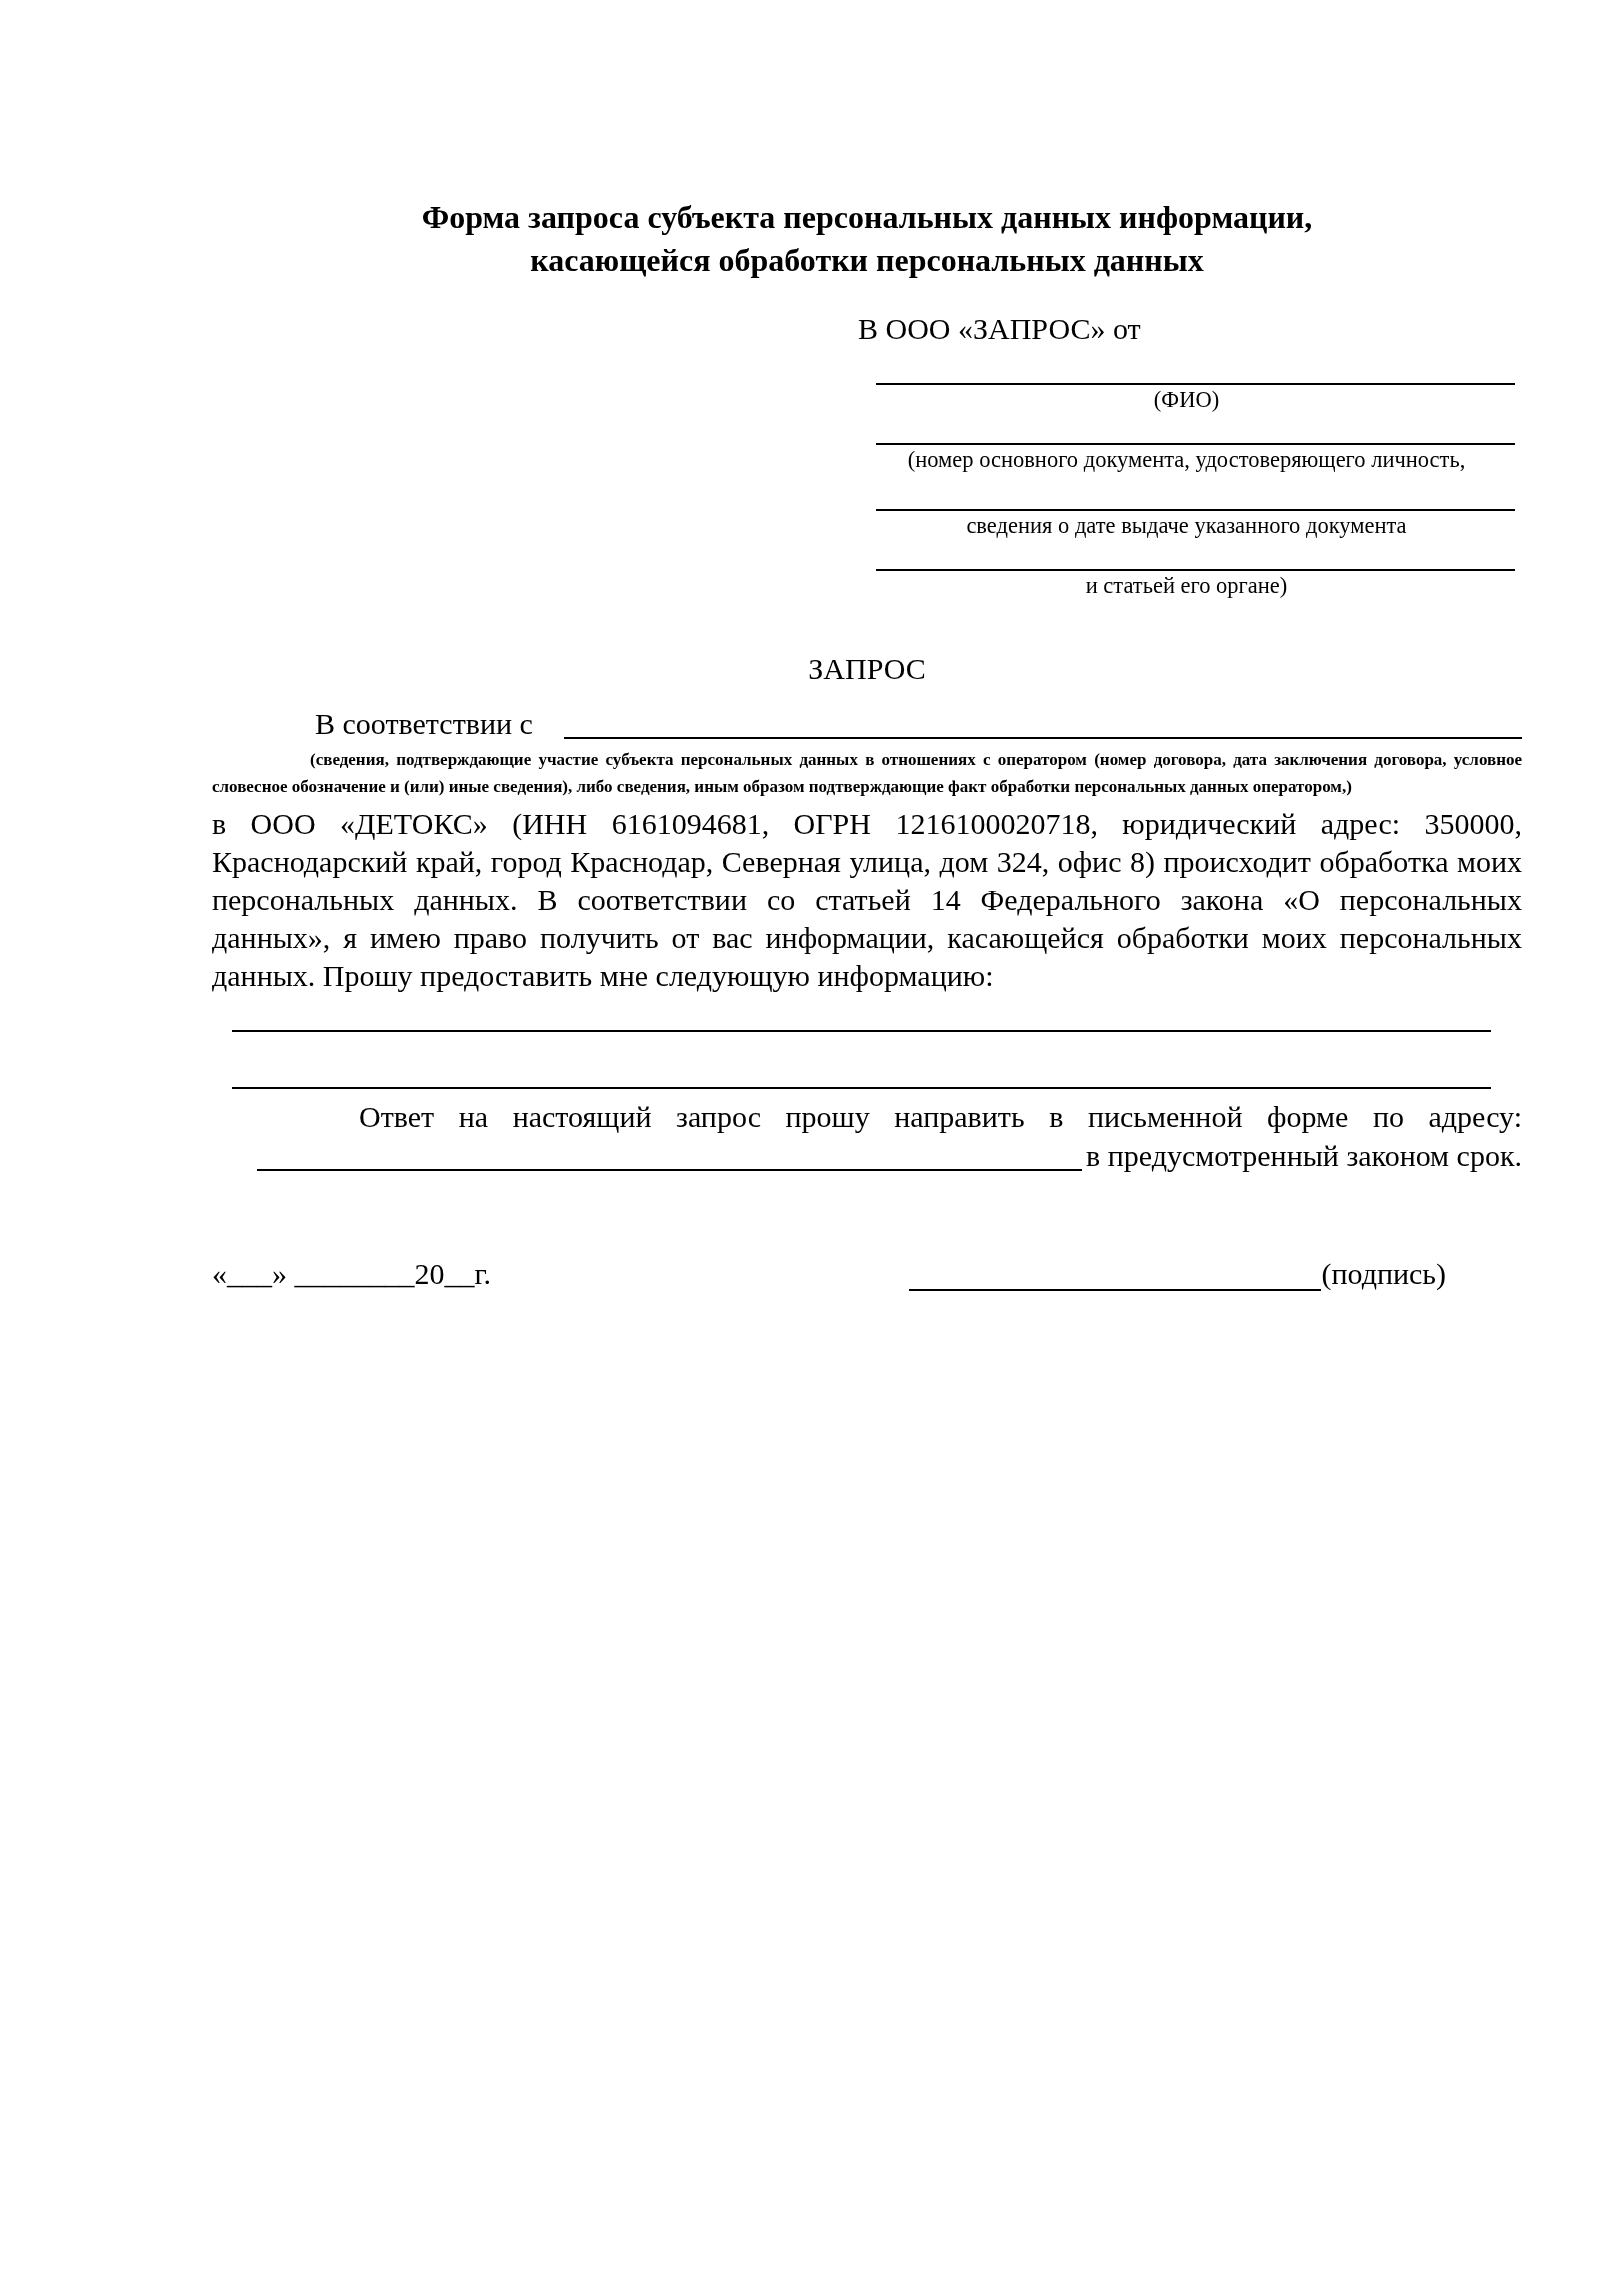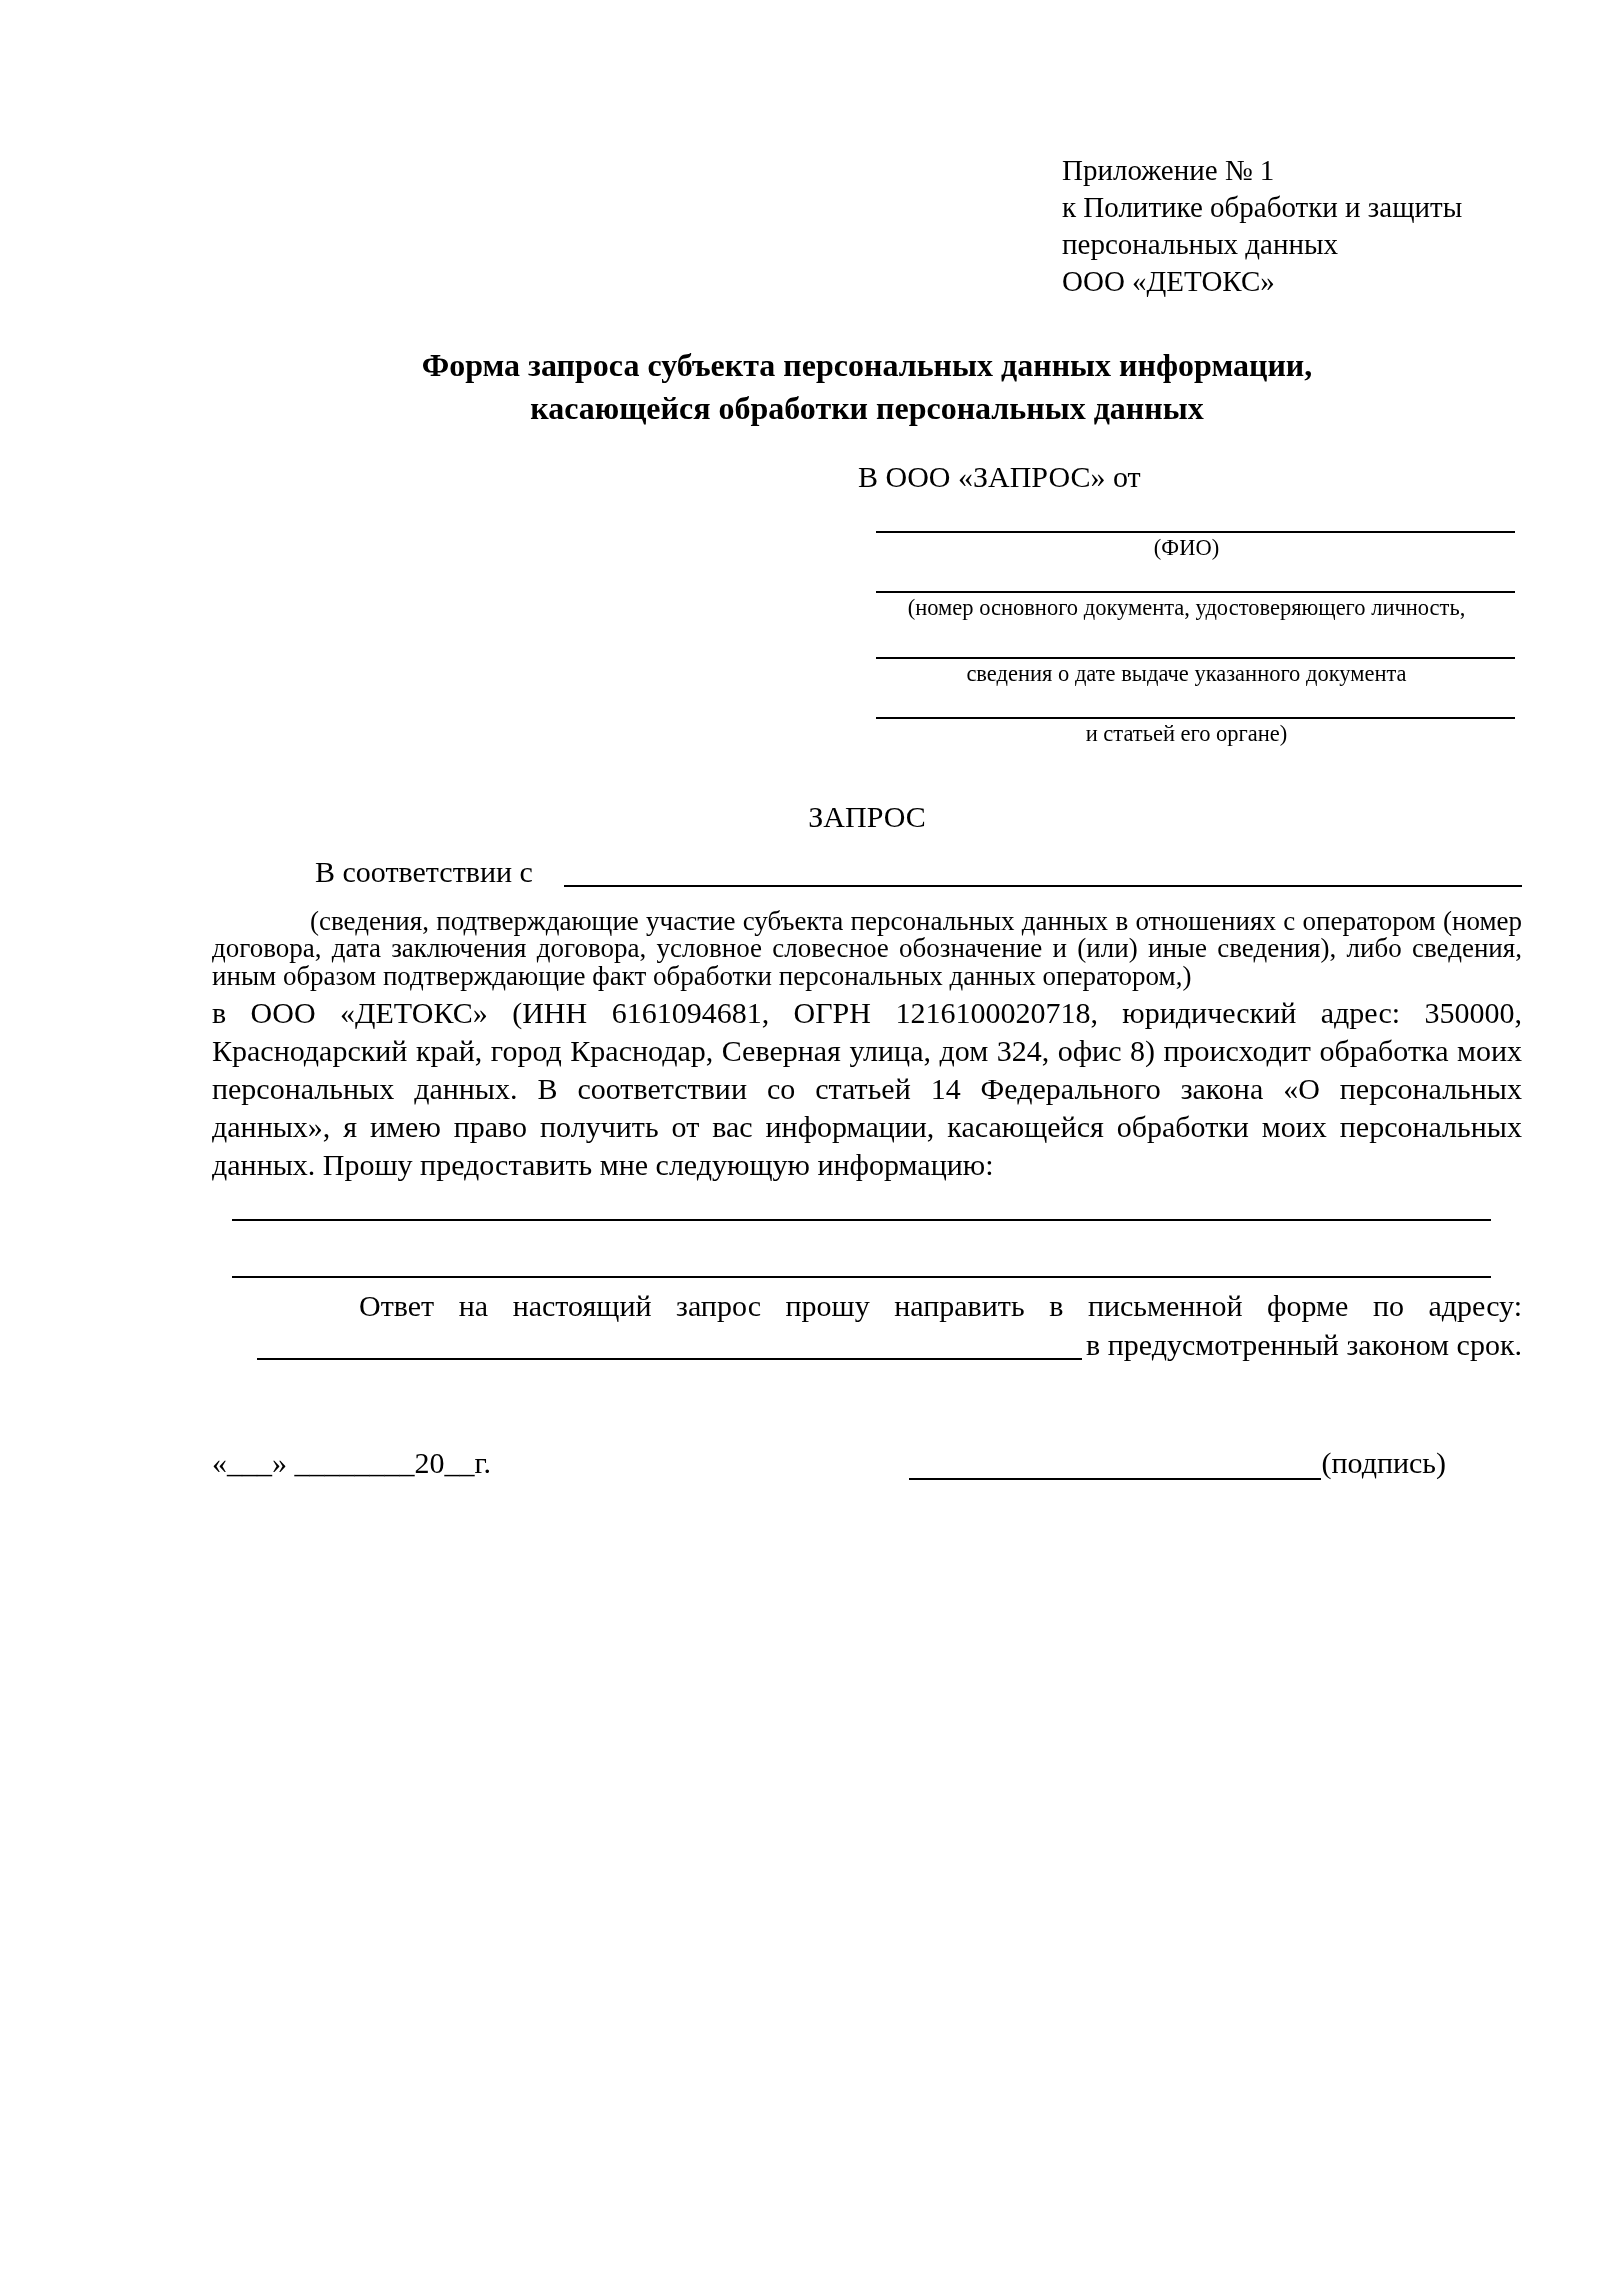--- a/index.html
+++ b/index.html
@@ -75,25 +75,26 @@
   }
   .lead-row .lead-text { padding-left: 103px; white-space: nowrap; }
   .fill {
     flex: 1;
     border-bottom: 2.9px solid #000;
     margin-bottom: 3.9px;
     min-width: 29px;
   }
 
   .footnote {
-    margin-top: 17px;
-    font-size: 27px;
+    margin-top: 3px;
+    font-size: 17px;
     line-height: 27.4px;
     text-align: justify;
     text-indent: 98px;
+    font-weight: bold;
   }
 
   .body-par {
     margin-top: 3.9px;
     font-size: 30px;
     line-height: 38px;
     text-align: justify;
   }
 
   .blank-line {
@@ -141,26 +142,20 @@
     margin-bottom: 2px;
   }
   .sig-caption { white-space: nowrap; margin-right: 76px; }
 </style>
 </head>
 <body>
 
 <div class="page">
   <div class="content">
 
-    <div class="annex">
-      <div>Приложение № 1</div>
-      <div>к Политике обработки и защиты</div>
-      <div>персональных данных</div>
-      <div>ООО «ДЕТОКС»</div>
-    </div>
 
     <div class="form-title">
       <div>Форма запроса субъекта персональных данных информации,</div>
       <div>касающейся обработки персональных данных</div>
     </div>
 
     <div class="addr-block">
       <div class="addr-to">В ООО «ЗАПРОС» от</div>
       <div class="write-line"></div>
       <div class="addr-caption">(ФИО)</div>

